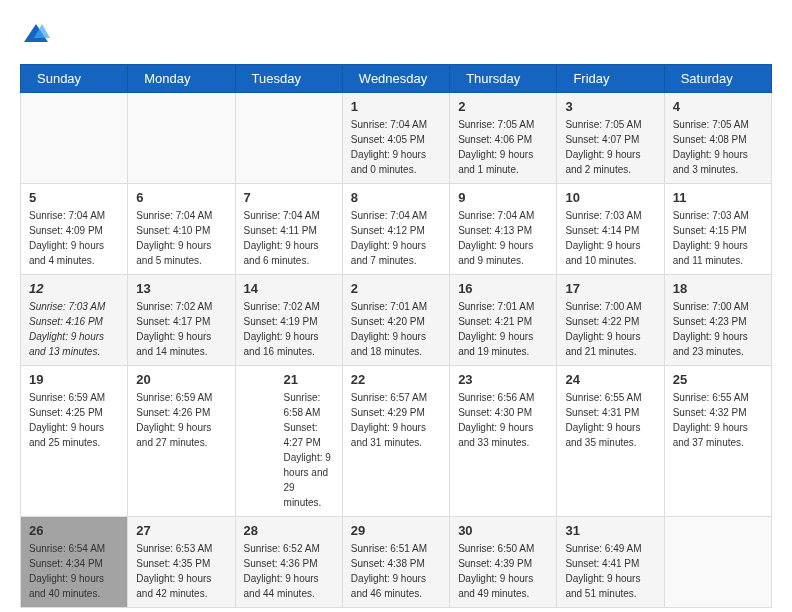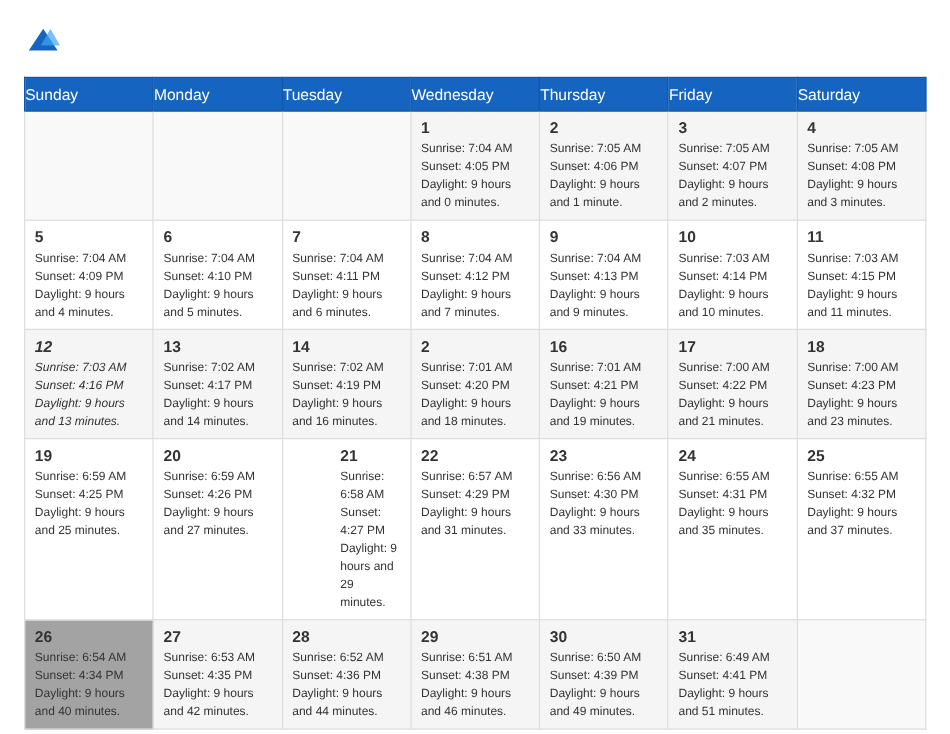--- a/index.html
+++ b/index.html
@@ -55,21 +55,21 @@
     }
     .calendar {
       width: 100%;
       border-collapse: collapse;
       border: 1px solid #ccc;
     }
     .calendar th {
       background-color: #1565c0;
       color: white;
       text-align: left;
-      padding: 6px 0;
+      padding: 6px 16px;
       font-size: 13px;
       font-weight: normal;
       border: 1px solid #1256a8;
     }
     .calendar td {
       vertical-align: top;
       padding: 6px 8px;
       border: 1px solid #ddd;
       width: calc(100% / 7);
       min-height: 80px;

